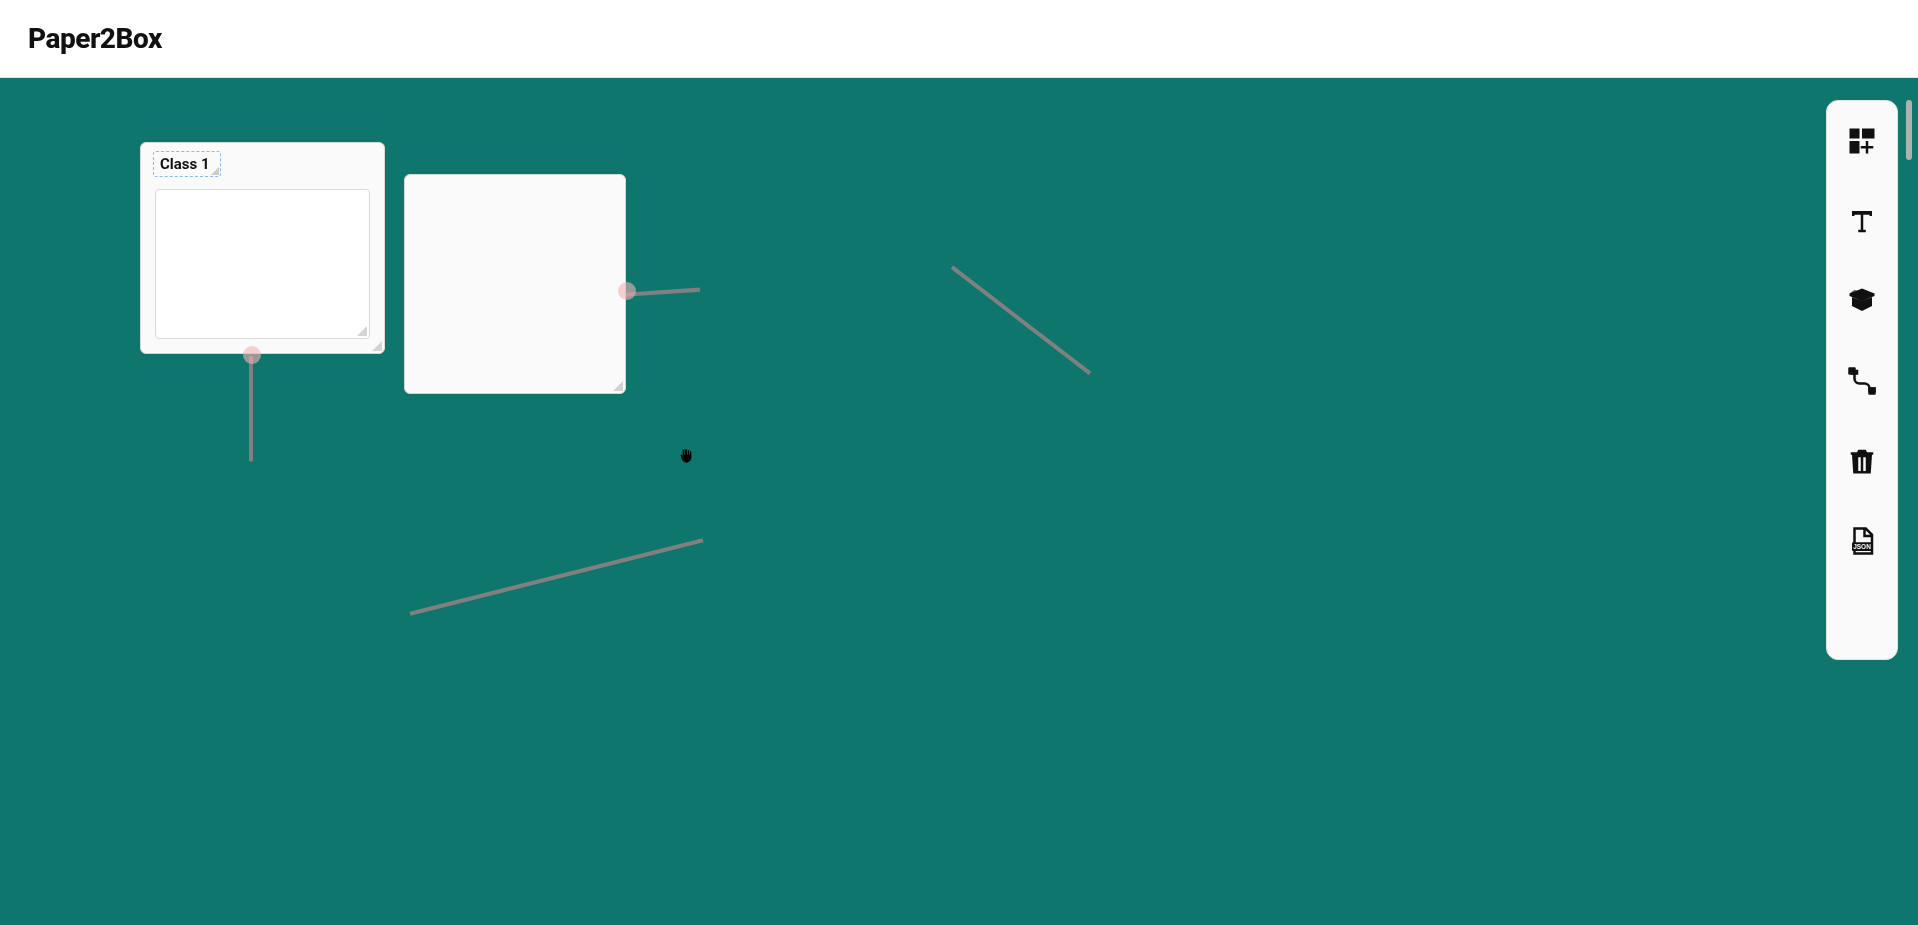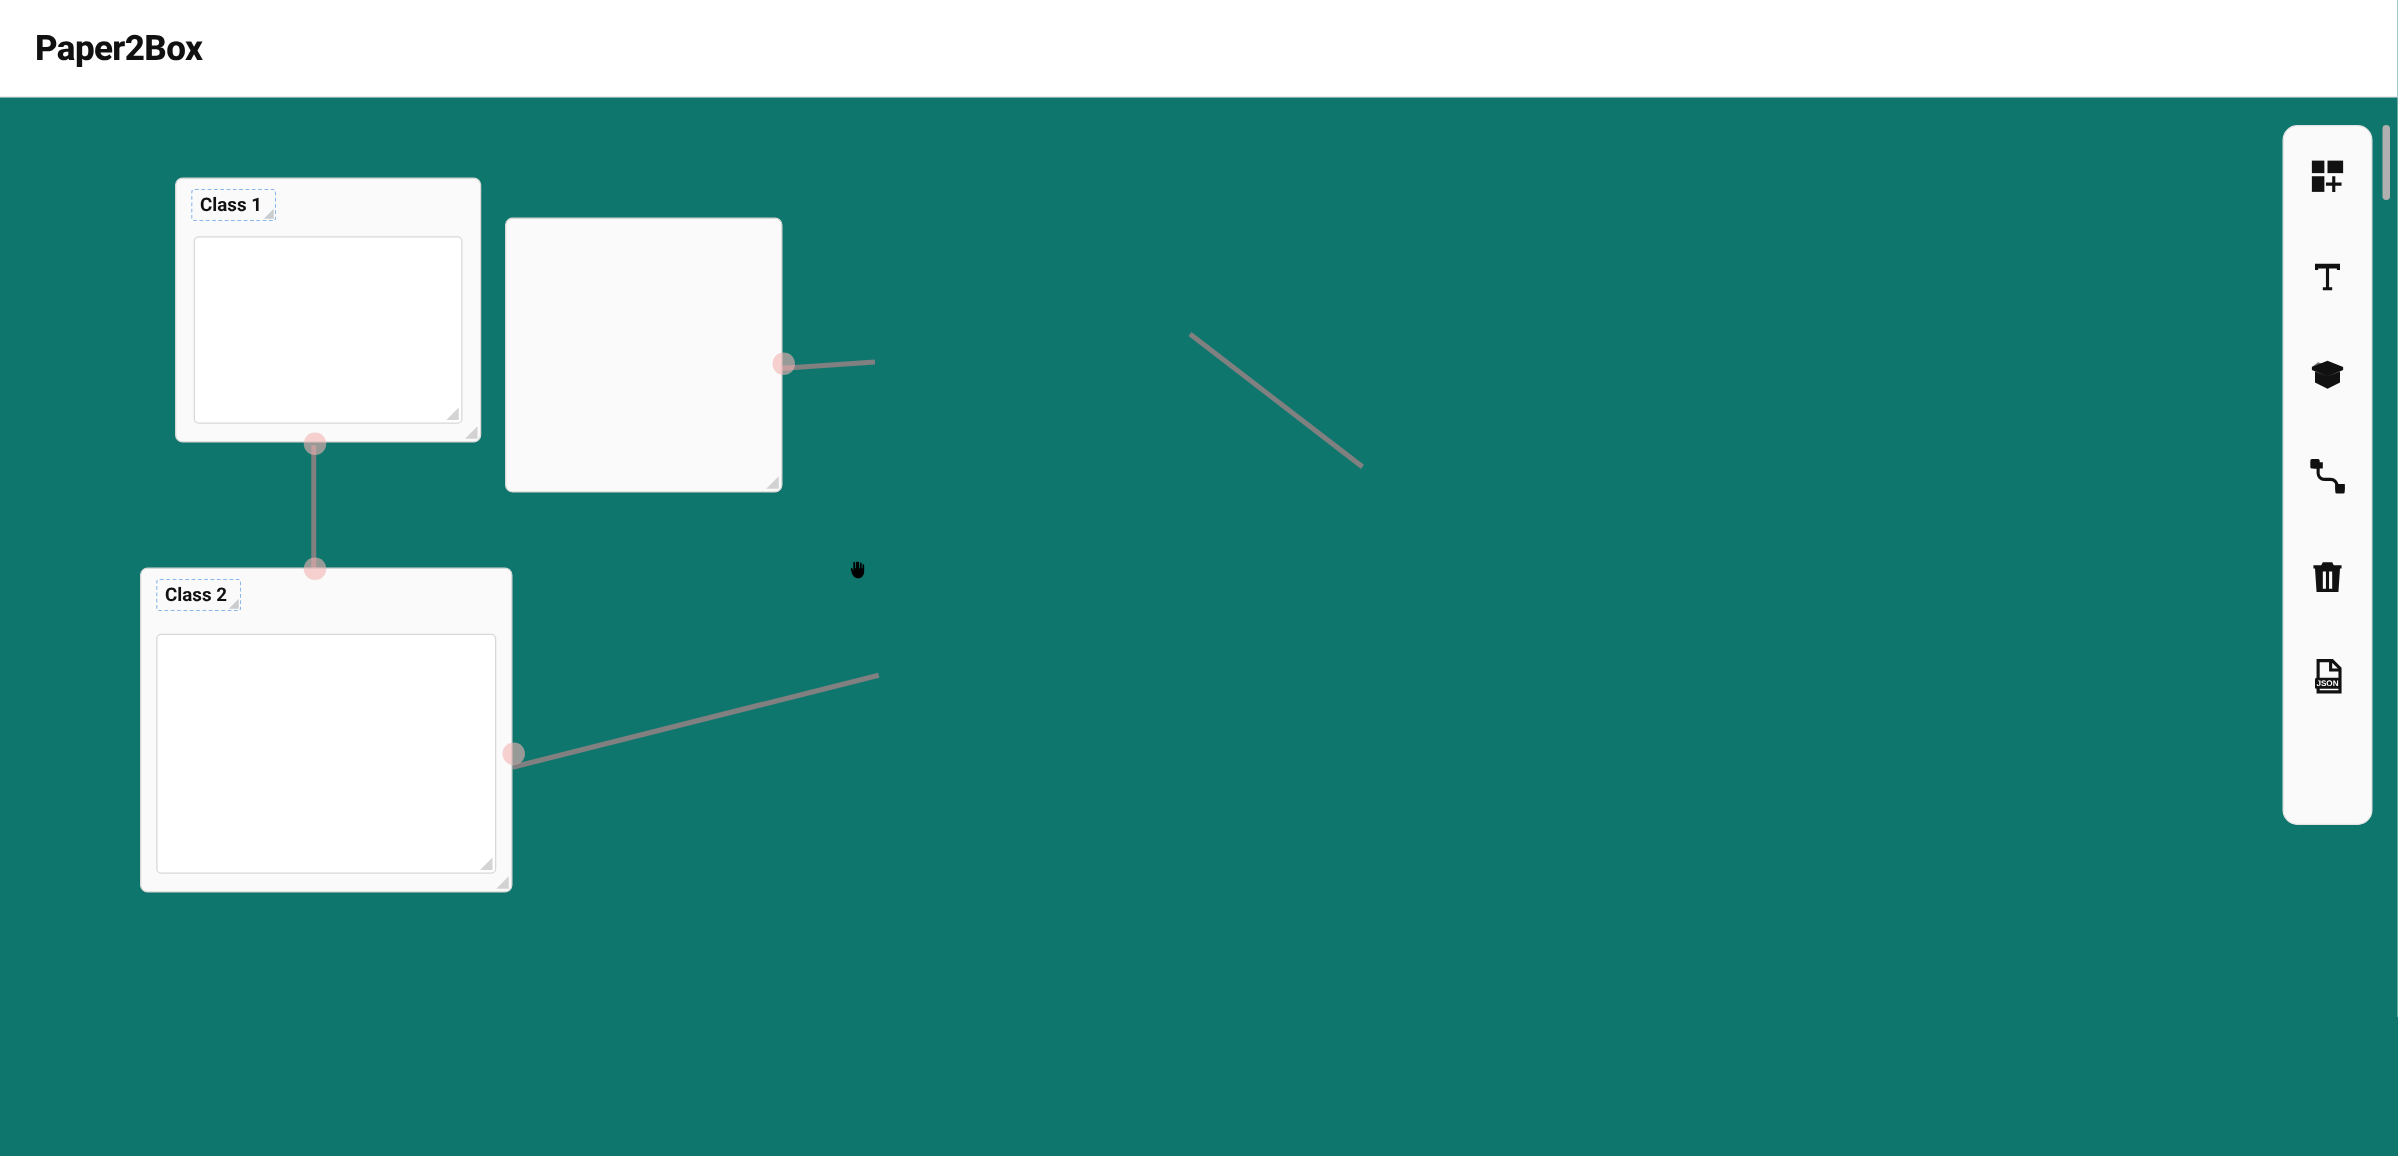--- a/index.html
+++ b/index.html
@@ -172,29 +172,20 @@
     </div>
     <div class="resize-grip"></div>
     <div class="port" style="left:111px; top:212px;"></div>
   </div>
 
   <div class="node" style="left:404px; top:96px; width:222px; height:220px;">
     <div class="resize-grip"></div>
     <div class="port" style="left:222px; top:116px;"></div>
   </div>
 
-  <div class="node" style="left:112px; top:376px; width:298px; height:260px;">
-    <div class="title-chip">Class 2</div>
-    <div class="inner-text" style="left:12px; top:52px; right:12px; bottom:14px;">
-      <div class="resize-grip"></div>
-    </div>
-    <div class="resize-grip"></div>
-    <div class="port" style="left:139px; top:0px;"></div>
-    <div class="port" style="left:298px; top:148px;"></div>
-  </div>
 
 
   <div class="hand-cursor" style="left:678px; top:370px;">
     <svg viewBox="0 0 24 24" width="16" height="16" fill="#000">
         <path d="M13 2a1 1 0 0 1 1 1v7h1V4a1 1 0 1 1 2 0v6h1V6a1 1 0 1 1 2 0v8c0 4-3 8-7 8s-7-3-8-7l-1-4a1 1 0 1 1 2-.5l1 3V3a1 1 0 1 1 2 0v7h1V3a1 1 0 0 1 1-1z"></path>
       </svg>
   </div>
 
   <div class="toolbar">
     <div class="tbtn">

